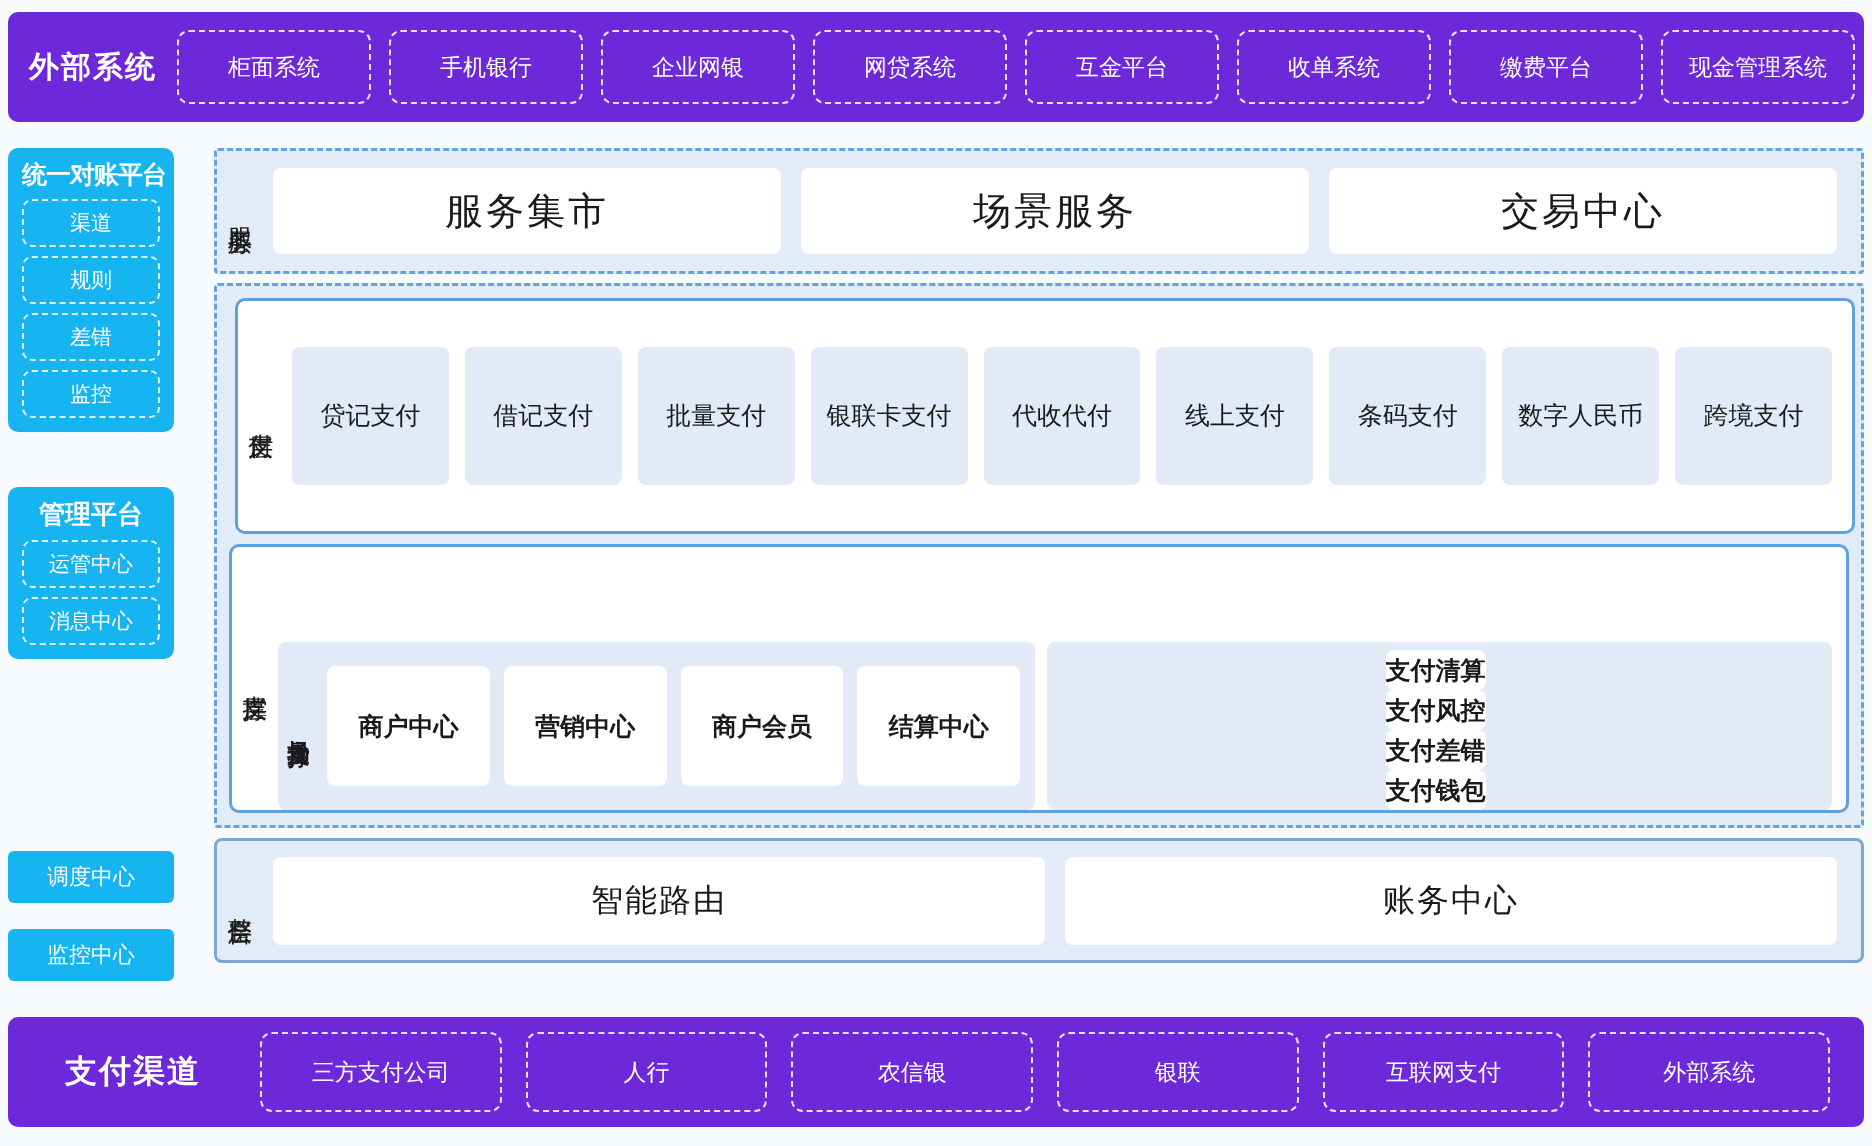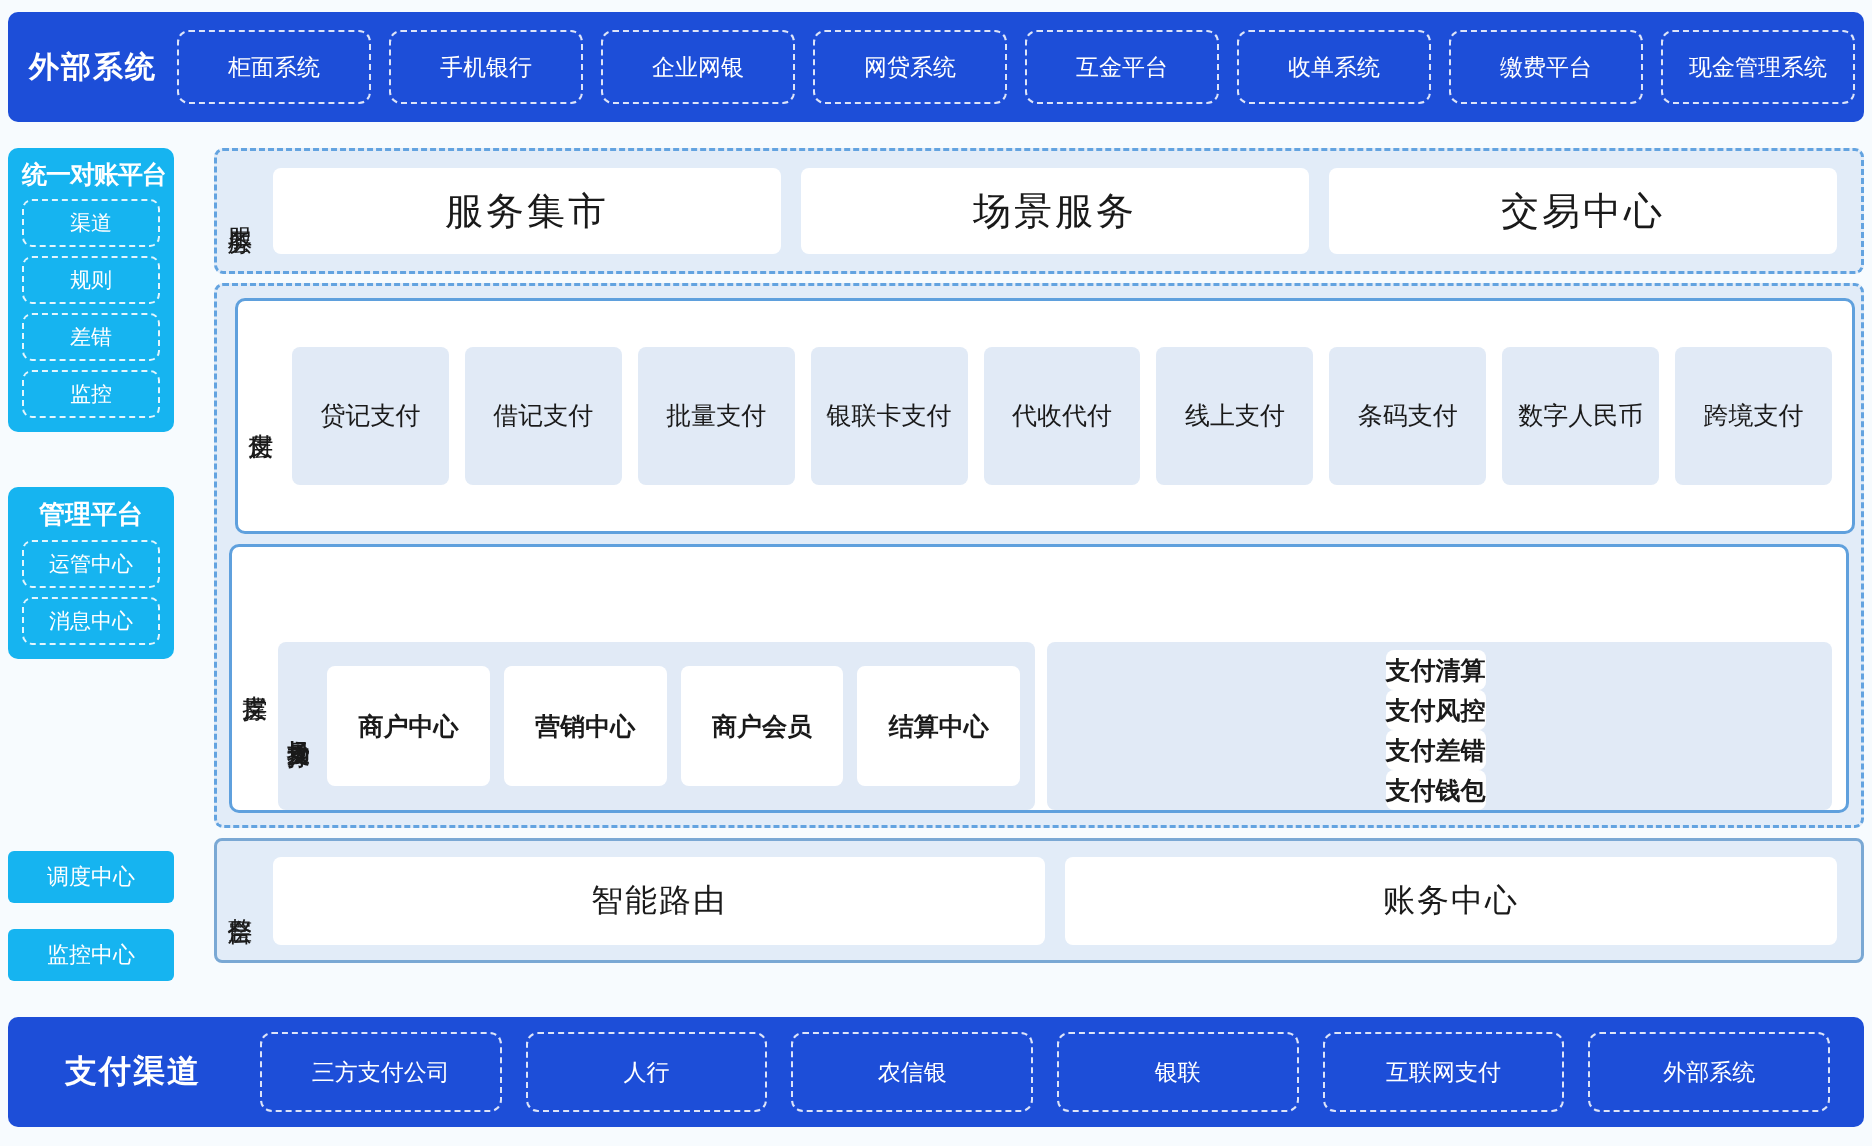--- a/index.html
+++ b/index.html
@@ -22,21 +22,21 @@
     letter-spacing: 2px;
     line-height: 1.05;
     white-space: nowrap;
   }
 
   
   .cyan-bar {
     position: absolute;
     left: 8px;
     width: 1856px;
-    background: #1d4ed8;
+    background: #6d28d9;
     border-radius: 10px;
     display: flex;
     align-items: center;
     box-sizing: border-box;
   }
   .cyan-bar-title {
     color: #ffffff;
     font-size: 30px;
     font-weight: bold;
     letter-spacing: 2px;
@@ -116,21 +116,21 @@
   #reconcile-panel { position: absolute; top: 148px; left: 8px; width: 166px; }
   #reconcile-panel .left-panel-title { font-size: 25px; letter-spacing: -1px; }
   #manage-panel   { position: absolute; top: 487px; left: 8px; width: 166px; }
   #schedule-center{ position: absolute; top: 851px; left: 8px; width: 166px; }
   #monitor-center { position: absolute; top: 929px; left: 8px; width: 166px; }
 
   
   .dashed-group {
     position: absolute;
     border: 3px dashed #63a3e0;
-    border-radius: 9px;
+    border-radius: 4px;
     background: #e2ecf8;
     box-sizing: border-box;
     display: flex;
     align-items: center;
   }
   #service-layer-group { left: 214px; top: 148px; width: 1650px; height: 126px; }
   #core-layer-group    { left: 214px; top: 283px; width: 1650px; height: 545px; flex-direction: column; }
 
   .layer-label {
     font-size: 25px;

